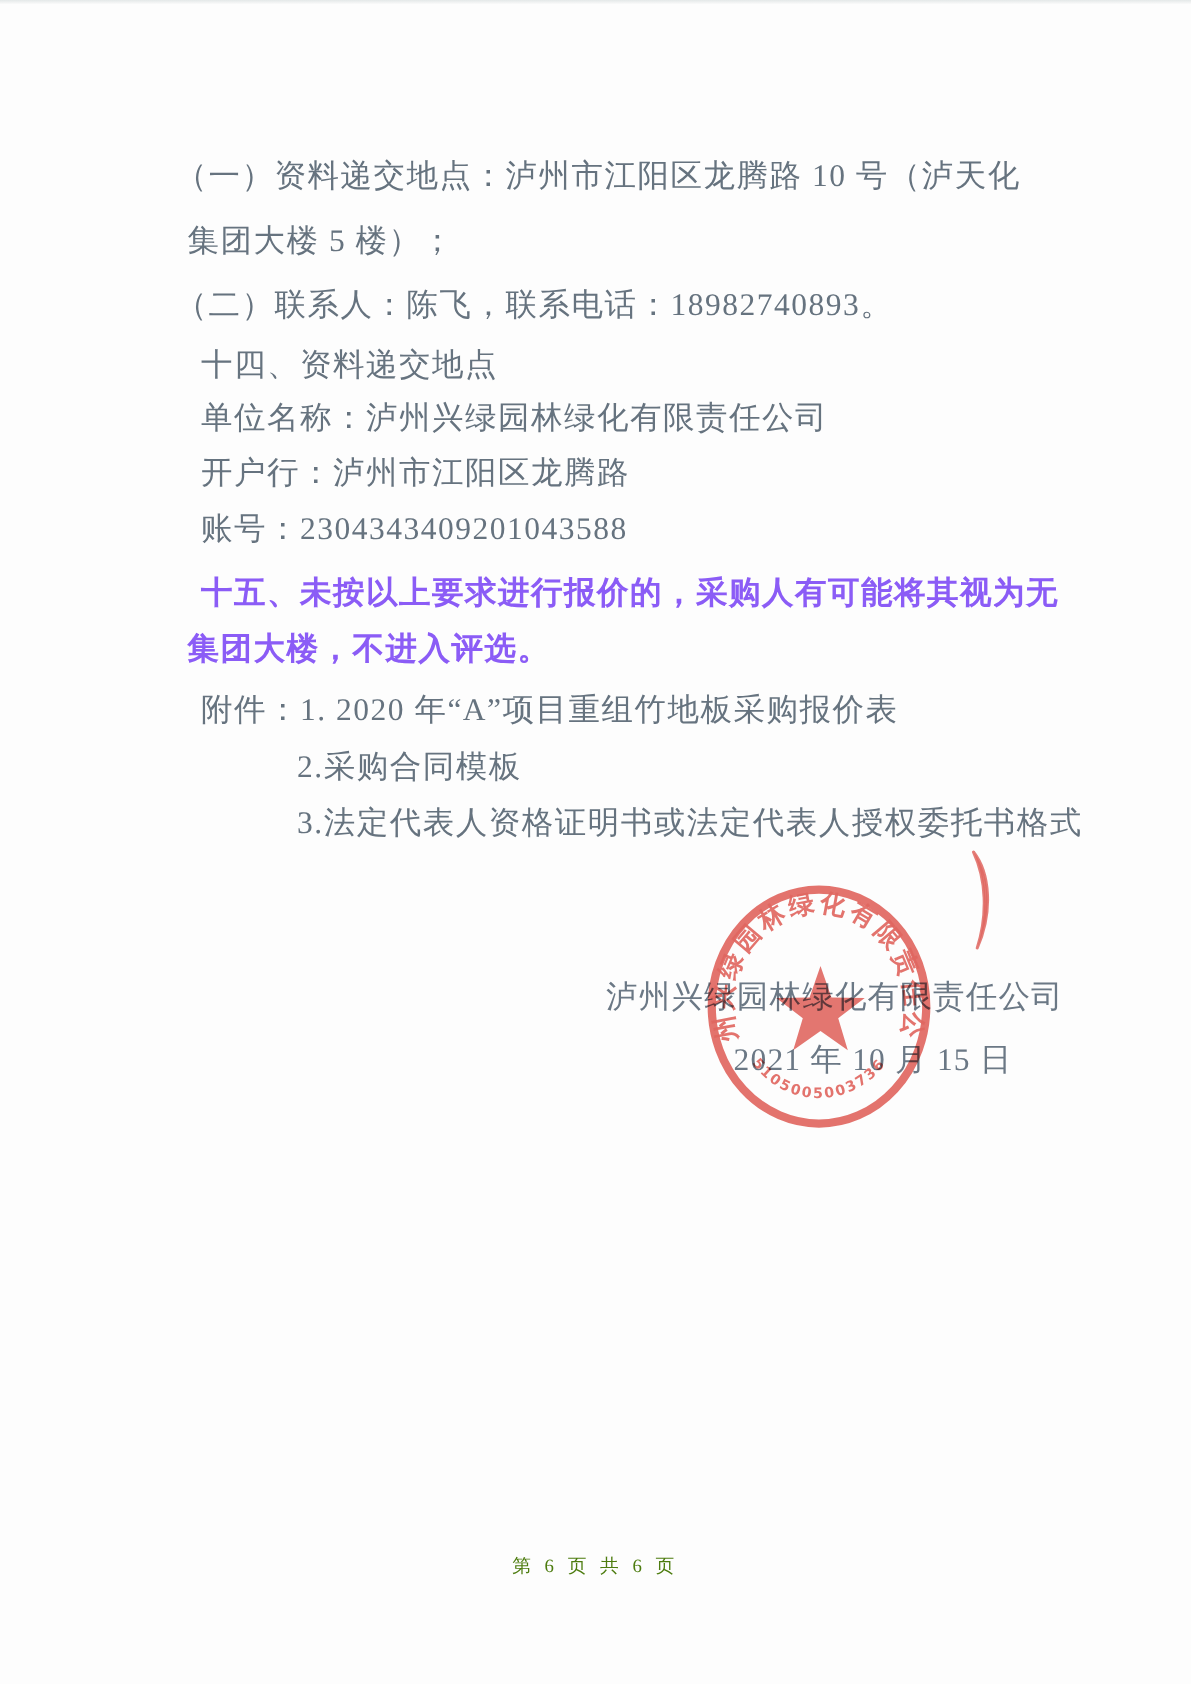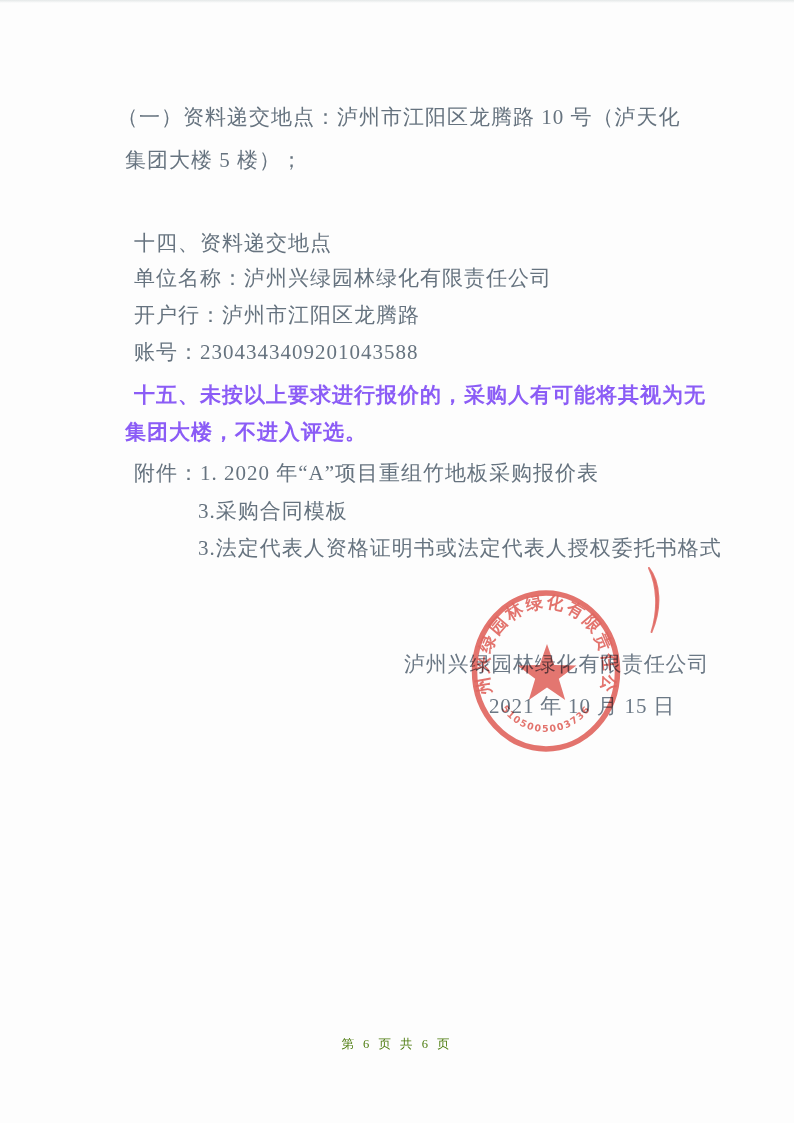--- a/index.html
+++ b/index.html
@@ -51,28 +51,29 @@
 </style>
 </head>
 <body>
 
 <div class="page">
 
   <div class="scan-edge"></div>
 
   <div class="doc-line l0 ind-a">（一）资料递交地点：泸州市江阳区龙腾路 10 号（泸天化</div>
   <div class="doc-line l1 ind-0">集团大楼 5 楼）；</div>
+  <div class="doc-line l2 ind-a">（二）联系人：陈飞，联系电话：18982740893。</div>
   <div class="doc-line l3 ind-b">十四、资料递交地点</div>
   <div class="doc-line l4 ind-b">单位名称：泸州兴绿园林绿化有限责任公司</div>
   <div class="doc-line l5 ind-b">开户行：泸州市江阳区龙腾路</div>
   <div class="doc-line l6 ind-b">账号：2304343409201043588</div>
   <div class="doc-line l7 ind-b bold">十五、未按以上要求进行报价的，采购人有可能将其视为无</div>
   <div class="doc-line l8 ind-0 bold">集团大楼，不进入评选。</div>
   <div class="doc-line l9 ind-b">附件：1. 2020 年“A”项目重组竹地板采购报价表</div>
-  <div class="doc-line l10 ind-c">3.采购合同模板</div>
+  <div class="doc-line l10 ind-c">2.采购合同模板</div>
   <div class="doc-line l11 ind-c">3.法定代表人资格证明书或法定代表人授权委托书格式</div>
 
   <div class="sig-company">泸州兴绿园林绿化有限责任公司</div>
   <div class="sig-date">2021 年 10 月 15 日</div>
 
   <svg class="stamp-svg" width="794" height="1123" viewBox="0 0 794 1123">
     <g opacity="0.86">
 
       <ellipse cx="546" cy="671" rx="71.5" ry="78" fill="none" stroke="#dd4f48" stroke-width="5.5" stroke-opacity="0.92"></ellipse>
 

